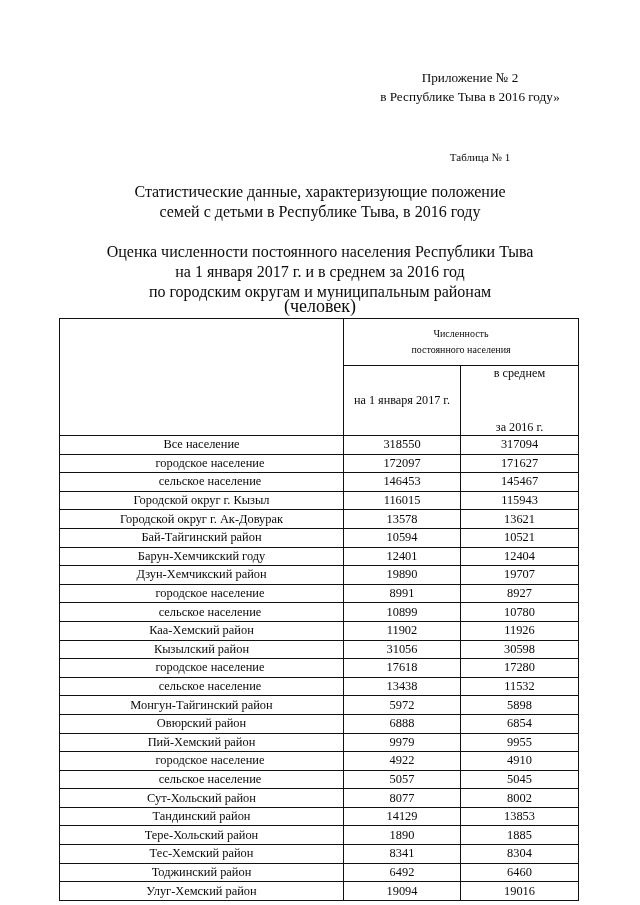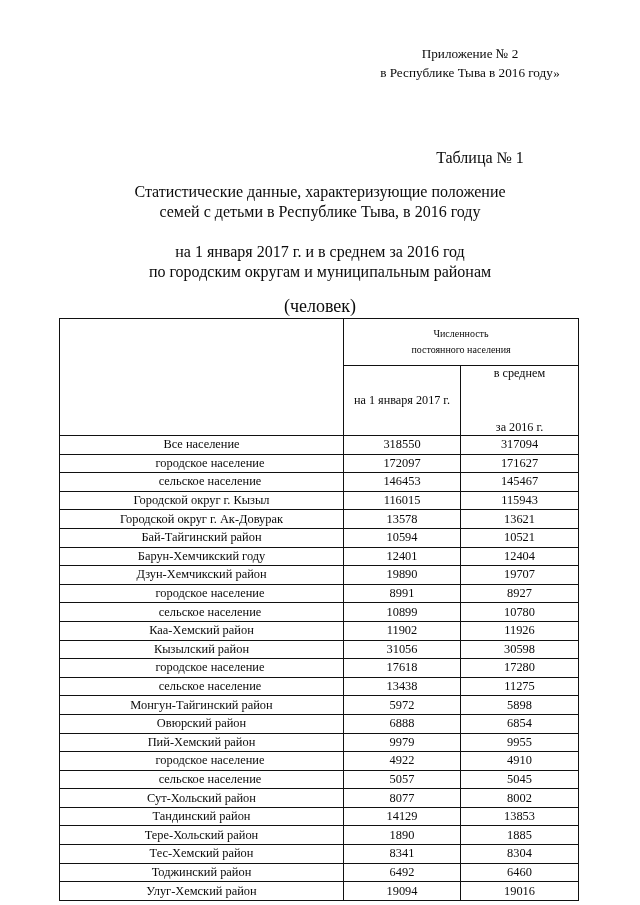--- a/index.html
+++ b/index.html
@@ -18,36 +18,36 @@
   .page {
     position: relative;
     width: 640px;
     height: 905px;
     box-sizing: border-box;
   }
 
   
   .appendix {
     position: absolute;
-    top: 44px;
+    top: 68px;
     left: 340px;
     width: 260px;
     text-align: center;
     font-size: 13.2px;
     line-height: 19px;
   }
   .appendix .ln { white-space: nowrap; }
 
   .table-no {
     position: absolute;
     top: 148px;
     left: 380px;
     width: 200px;
     text-align: center;
-    font-size: 16px;
+    font-size: 11px;
     line-height: 19px;
   }
 
   
   .title-block {
     position: absolute;
     left: 0;
     width: 640px;
     text-align: center;
     font-size: 16px;
@@ -120,20 +120,21 @@
   </div>
 
   <div class="table-no">Таблица № 1</div>
 
   <div class="title-block title-1">
     <div class="ln">Статистические данные, характеризующие положение</div>
     <div class="ln">семей с детьми в Республике Тыва, в 2016 году</div>
   </div>
 
   <div class="title-block title-2">
+    <div class="ln">Оценка численности постоянного населения Республики Тыва</div>
     <div class="ln">на 1 января 2017 г. и в среднем за 2016 год</div>
     <div class="ln">по городским округам и муниципальным районам</div>
   </div>
 
   <div class="title-block units">(человек)</div>
 
   <div class="tbl-wrap">
     <table class="stat">
       <colgroup>
         <col class="c-name">
@@ -218,21 +219,21 @@
             <td class="val">30598</td>
           </tr>
           <tr>
             <td class="name ind">городское население</td>
             <td class="val">17618</td>
             <td class="val">17280</td>
           </tr>
           <tr>
             <td class="name ind">сельское население</td>
             <td class="val">13438</td>
-            <td class="val">11275</td>
+            <td class="val">11532</td>
           </tr>
           <tr>
             <td class="name">Монгун-Тайгинский район</td>
             <td class="val">5972</td>
             <td class="val">5898</td>
           </tr>
           <tr>
             <td class="name">Овюрский район</td>
             <td class="val">6888</td>
             <td class="val">6854</td>

